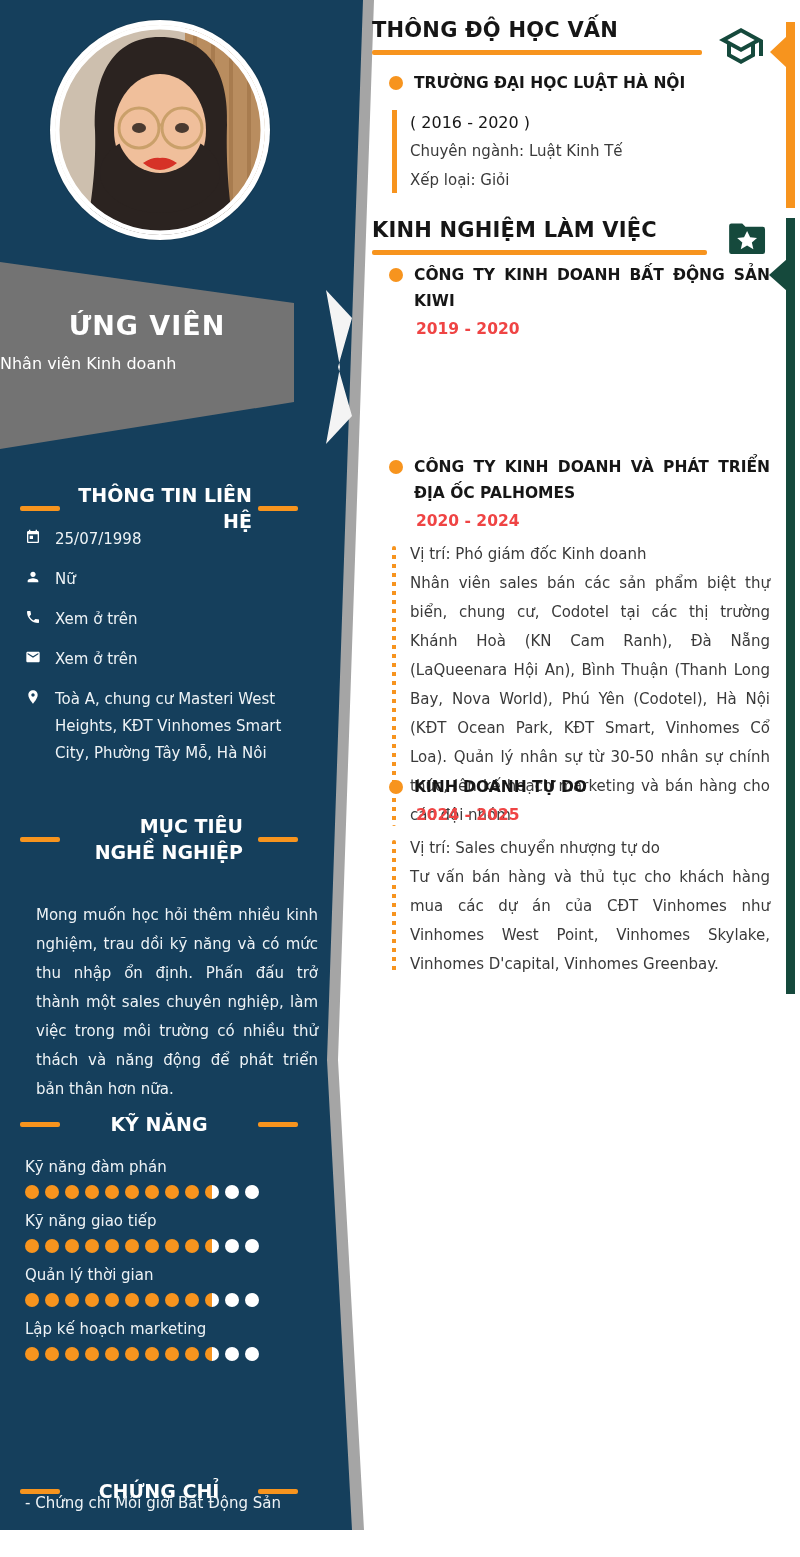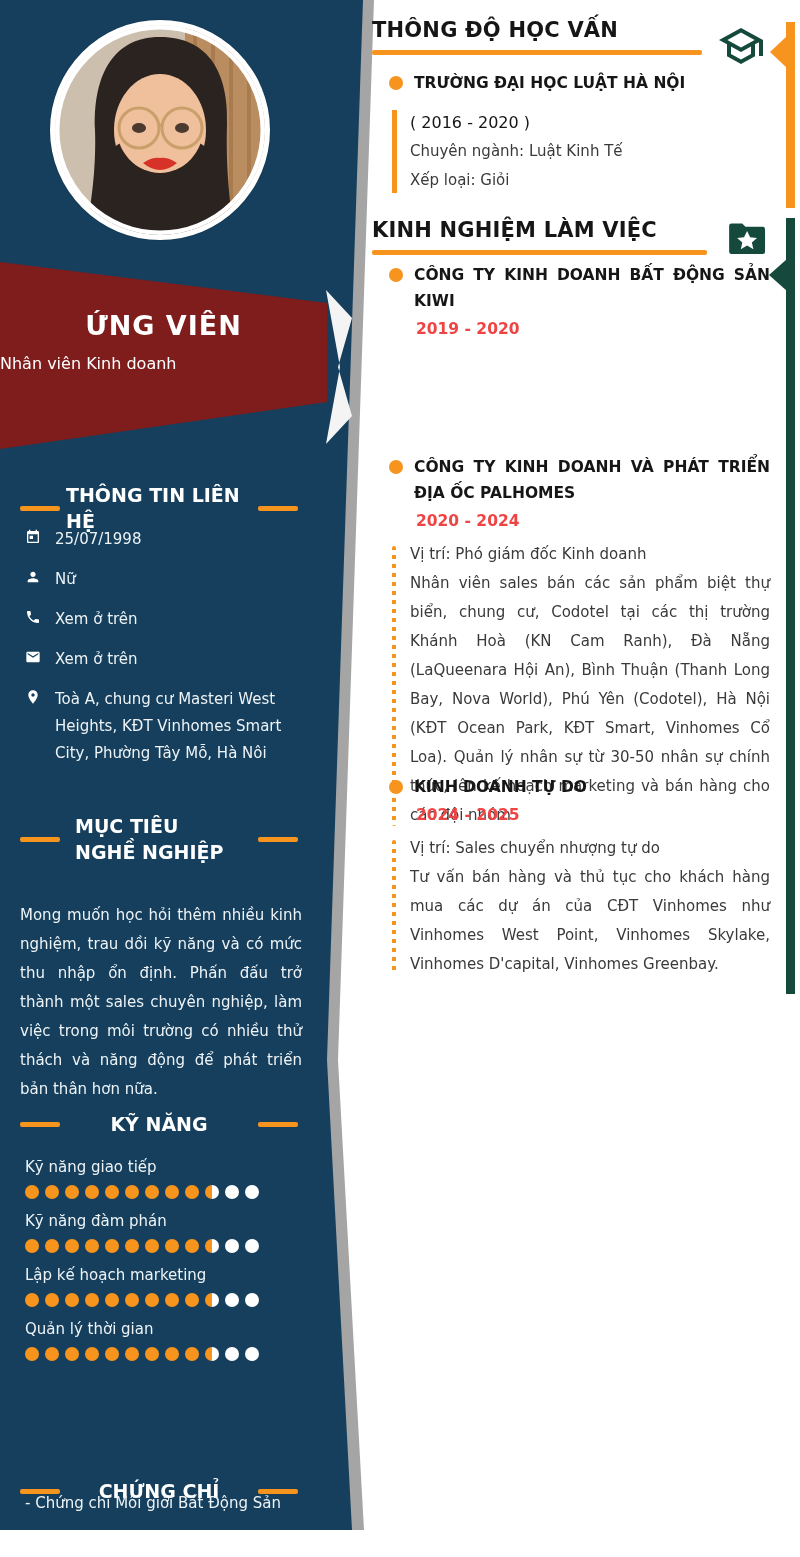--- a/index.html
+++ b/index.html
@@ -7,43 +7,43 @@
   body{font-family:"DejaVu Sans","Liberation Sans",sans-serif;}
   #page{position:relative;width:800px;height:1557px;background:#ffffff;overflow:hidden;}
 
   
   .gray-wedge{position:absolute;left:0;top:0;width:380px;height:1530px;background:#a5a5a5;
     clip-path:polygon(0 0,374px 0,338px 1060px,364px 1530px,0 1530px);}
   .navy-panel{position:absolute;left:0;top:0;width:370px;height:1530px;background:#153f5c;
     clip-path:polygon(0 0,363px 0,327px 1060px,352px 1530px,0 1530px);}
   .white-chevron{position:absolute;left:320px;top:284px;width:36px;height:166px;background:#f4f4f4;
     clip-path:polygon(6px 6px,32px 34px,18px 83px,32px 132px,6px 160px,20px 83px);}
-  .orange-banner{position:absolute;left:0;top:258px;width:327px;height:194px;background:#7f1d1d;
+  .orange-banner{position:absolute;left:0;top:258px;width:294px;height:194px;background:#737373;
     clip-path:polygon(0 4px,100% 45px,100% 144px,0 191px);}
   .banner-name{position:absolute;left:0;top:52px;width:100%;text-align:center;
     color:#ffffff;font-size:27px;font-weight:bold;letter-spacing:1px;}
   .banner-role{position:absolute;left:0;top:96px;width:100%;text-align:left;
     color:#ffffff;font-size:16px;}
 
   
   .photo-wrap{position:absolute;left:50px;top:20px;width:220px;height:220px;border-radius:50%;
     background:#ffffff;box-shadow:0 0 0 1px rgba(0,0,0,.08);display:flex;align-items:center;justify-content:center;}
   .photo-wrap svg{border-radius:50%;}
 
   
   .sb-heading{position:absolute;left:20px;width:278px;display:flex;align-items:center;justify-content:space-between;}
   .sb-heading .dash{width:40px;height:5px;background:#f7941e;border-radius:2px;flex:0 0 auto;}
-  .sb-heading .ht{color:#ffffff;font-weight:bold;font-size:19px;text-align:left;line-height:1.35;padding:0 6px;}
+  .sb-heading .ht{color:#ffffff;font-weight:bold;font-size:19px;text-align:right;line-height:1.35;padding:0 6px;}
 
   .contact-list{position:absolute;left:25px;top:526px;width:292px;}
   .contact-row{display:flex;margin-bottom:13px;}
   .contact-row .cicon{flex:0 0 30px;padding-top:3px;}
   .contact-row .ctext{color:#eef3f6;font-size:15px;line-height:27px;}
 
-  .objective-text{position:absolute;left:20px;top:901px;width:282px;color:#eef3f6;font-size:15px;
+  .objective-text{position:absolute;left:36px;top:901px;width:282px;color:#eef3f6;font-size:15px;
     line-height:29px;text-align:justify;}
 
   .skills-list{position:absolute;left:25px;top:1158px;width:290px;}
   .skill-item{margin-bottom:13px;}
   .skill-label{color:#eef3f6;font-size:15px;margin-bottom:9px;}
   .skill-dots{display:flex;gap:6px;height:14px;}
   .skill-dots i{width:14px;height:14px;border-radius:50%;display:block;}
   .dot-full{background:#f7941e;}
   .dot-half{background:linear-gradient(90deg,#f7941e 0 50%,#ffffff 50% 100%);}
   .dot-empty{background:#ffffff;}
@@ -179,72 +179,72 @@
   </div>
   <div class="objective-text">Mong muốn học hỏi thêm nhiều kinh nghiệm, trau dồi kỹ năng và có mức thu nhập ổn định. Phấn đấu trở thành một sales chuyên nghiệp, làm việc trong môi trường có nhiều thử thách và năng động để phát triển bản thân hơn nữa.</div>
 
   <div class="sb-heading" style="top:1112px;">
     <span class="dash"></span>
     <span class="ht">KỸ NĂNG</span>
     <span class="dash"></span>
   </div>
   <div class="skills-list" id="skills-list">
       <div class="skill-item">
+        <div class="skill-label">Kỹ năng đàm phán</div>
+        <div class="skill-dots">
+          <i class="dot-full"></i>
+          <i class="dot-full"></i>
+          <i class="dot-full"></i>
+          <i class="dot-full"></i>
+          <i class="dot-full"></i>
+          <i class="dot-full"></i>
+          <i class="dot-full"></i>
+          <i class="dot-full"></i>
+          <i class="dot-full"></i>
+          <i class="dot-half"></i>
+          <i class="dot-empty"></i>
+          <i class="dot-empty"></i>
+        </div>
+      </div>
+      <div class="skill-item">
         <div class="skill-label">Kỹ năng giao tiếp</div>
         <div class="skill-dots">
           <i class="dot-full"></i>
           <i class="dot-full"></i>
           <i class="dot-full"></i>
           <i class="dot-full"></i>
           <i class="dot-full"></i>
           <i class="dot-full"></i>
           <i class="dot-full"></i>
           <i class="dot-full"></i>
           <i class="dot-full"></i>
           <i class="dot-half"></i>
           <i class="dot-empty"></i>
           <i class="dot-empty"></i>
         </div>
       </div>
       <div class="skill-item">
-        <div class="skill-label">Kỹ năng đàm phán</div>
+        <div class="skill-label">Quản lý thời gian</div>
         <div class="skill-dots">
           <i class="dot-full"></i>
           <i class="dot-full"></i>
           <i class="dot-full"></i>
           <i class="dot-full"></i>
           <i class="dot-full"></i>
           <i class="dot-full"></i>
           <i class="dot-full"></i>
           <i class="dot-full"></i>
           <i class="dot-full"></i>
           <i class="dot-half"></i>
           <i class="dot-empty"></i>
           <i class="dot-empty"></i>
         </div>
       </div>
       <div class="skill-item">
         <div class="skill-label">Lập kế hoạch marketing</div>
-        <div class="skill-dots">
-          <i class="dot-full"></i>
-          <i class="dot-full"></i>
-          <i class="dot-full"></i>
-          <i class="dot-full"></i>
-          <i class="dot-full"></i>
-          <i class="dot-full"></i>
-          <i class="dot-full"></i>
-          <i class="dot-full"></i>
-          <i class="dot-full"></i>
-          <i class="dot-half"></i>
-          <i class="dot-empty"></i>
-          <i class="dot-empty"></i>
-        </div>
-      </div>
-      <div class="skill-item">
-        <div class="skill-label">Quản lý thời gian</div>
         <div class="skill-dots">
           <i class="dot-full"></i>
           <i class="dot-full"></i>
           <i class="dot-full"></i>
           <i class="dot-full"></i>
           <i class="dot-full"></i>
           <i class="dot-full"></i>
           <i class="dot-full"></i>
           <i class="dot-full"></i>
           <i class="dot-full"></i>

